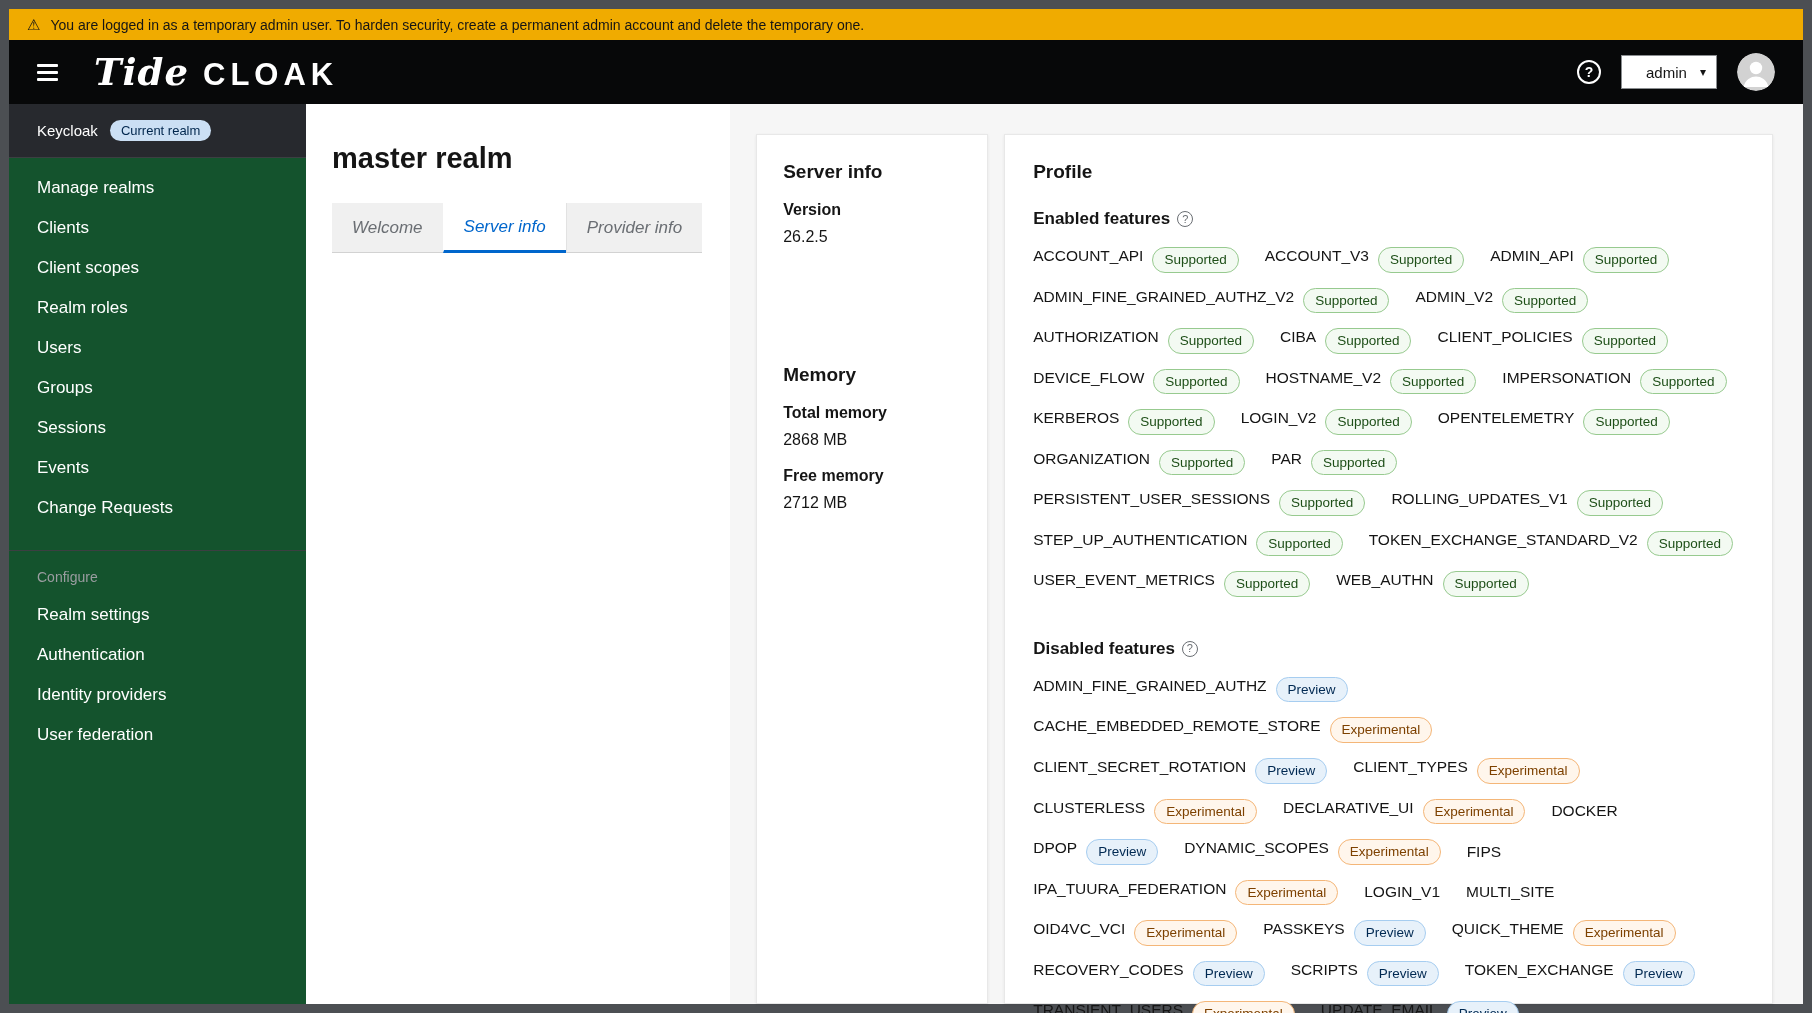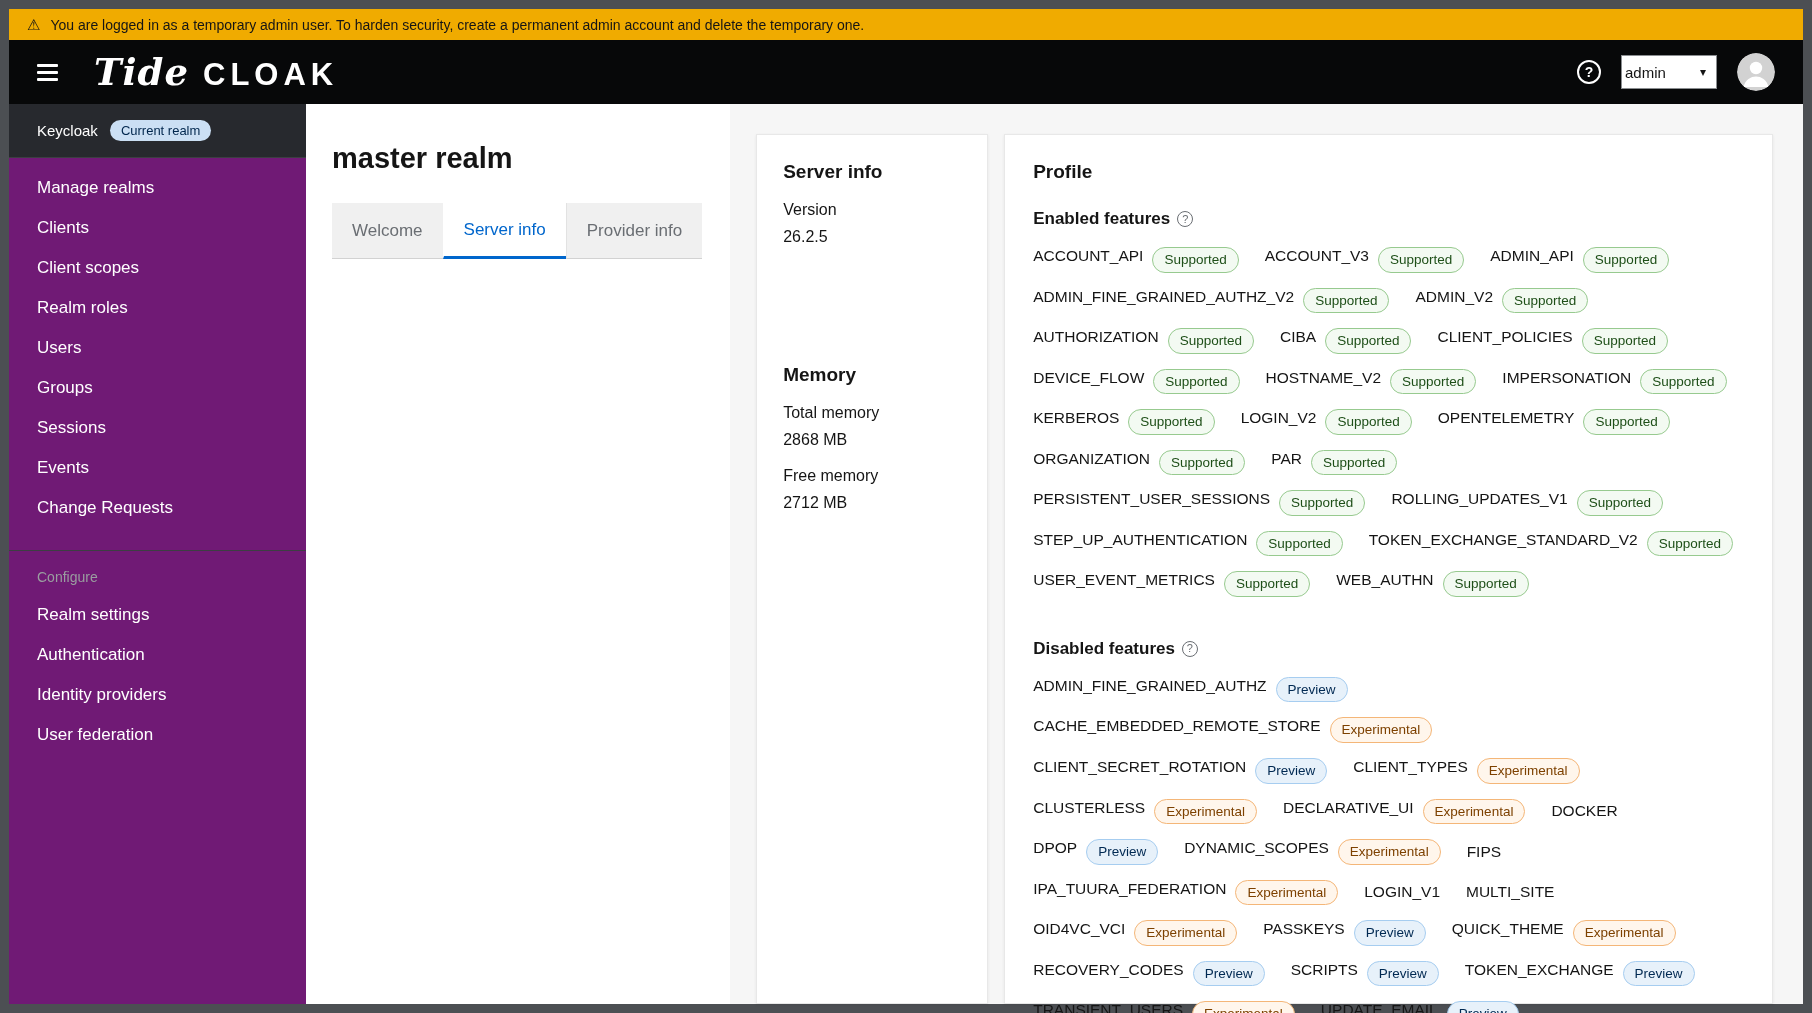--- a/index.html
+++ b/index.html
@@ -58,37 +58,37 @@
     width: 24px; height: 24px; border-radius: 50%;
     border: 2px solid #fff; background: transparent;
     color: #fff; font-size: 14px; font-weight: 700;
     display: flex; align-items: center; justify-content: center;
     padding: 0; cursor: pointer; line-height: 1;
   }
   .user-dropdown {
     background: #fff; color: #151515;
     height: 34px; width: 96px;
     display: flex; align-items: center; justify-content: space-between;
-    padding: 0 10px 0 3px;
+    padding: 0 10px 0 24px;
     font-size: 15px; cursor: pointer;
     border: 1px solid #8a8d90;
   }
   .caret { font-size: 12px; color: #151515; }
   .avatar {
     width: 38px; height: 38px; border-radius: 50%;
     overflow: hidden; cursor: pointer; flex: none;
   }
 
   
   .app-body { flex: 1; display: flex; min-height: 0; }
 
   
   .sidebar {
     width: 297px; flex: none;
-    background: #701a75; color: #fff;
+    background: #14532d; color: #fff;
     display: flex; flex-direction: column;
     overflow: hidden;
   }
   .sidebar-brand {
     display: flex; align-items: center; gap: 12px;
     padding: 16px 28px;
     background: #27292e;
     border-bottom: 1px solid #3c3f42;
     cursor: pointer;
   }
@@ -114,22 +114,23 @@
   .nav-section.configure .nav-section-label { padding-top: 18px; }
 
   
   .main { flex: 1; min-width: 0; display: flex; flex-direction: row; background: #f6f6f6; }
   .page-header { background: #fff; padding: 38px 28px 0 26px; flex: none; }
   .page-title { margin: 0; font-size: 29px; font-weight: 700; color: #151515; }
   .tabs { display: flex; margin-top: 28px; }
   .tab {
     border: none; background: #f0f0f0; color: #6a6e73;
     font-size: 17px; font-family: inherit;
-    height: 56px; padding: 4px 20px; cursor: pointer;
+    height: 50px; padding: 4px 20px; cursor: pointer;
     border-bottom: 1px solid #d2d2d2;
+    font-style: italic;
   }
   .tab + .tab { border-left: 1px solid #e2e2e2; }
   .tab.active {
     background: #fff; color: #0066cc;
     border-bottom: 3px solid #0066cc;
     border-left-color: transparent;
   }
 
   .content {
     flex: 1; min-height: 0;
@@ -140,21 +141,21 @@
     background: #fff;
     border: 1px solid #e8e8e8;
     box-shadow: 0 1px 3px rgba(3,3,3,0.07);
     padding: 26px;
   }
   .card-server-info { width: 232px; flex: none; }
   .card-profile { flex: 1; min-width: 0; padding: 26px 28px; }
   .card-title { margin: 0; font-size: 19px; font-weight: 700; color: #151515; }
 
   .field { margin-top: 18px; }
-  .field-label { font-weight: 400; font-size: 16px; color: #151515; }
+  .field-label { font-weight: 700; font-size: 16px; color: #151515; }
   .field-value { margin-top: 9px; font-size: 16px; color: #151515; }
   .memory-title { margin-top: 118px; }
 
   .feature-section-header {
     display: flex; align-items: center; gap: 7px;
     margin-top: 26px;
     font-weight: 700; font-size: 17px; color: #151515;
   }
   .feature-section-header.disabled { margin-top: 42px; }
   .help-icon-sm {

